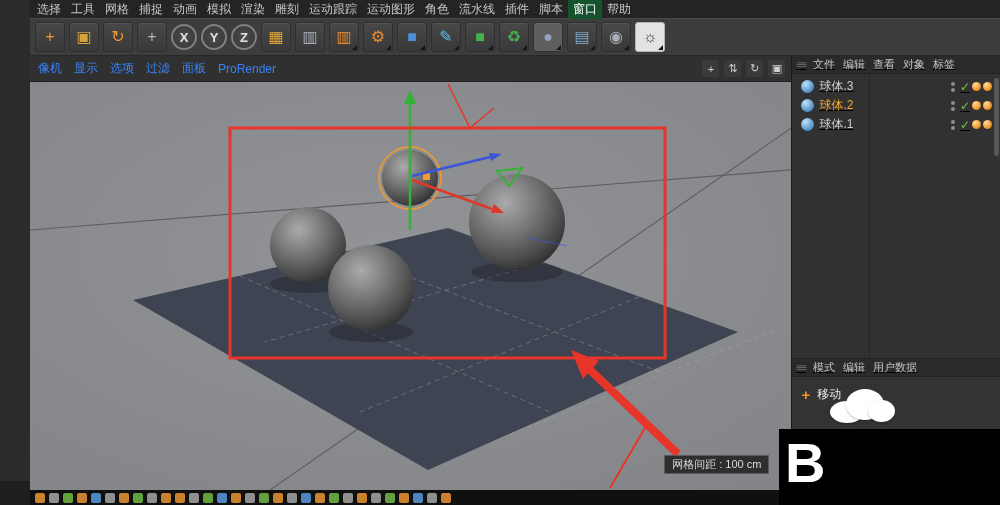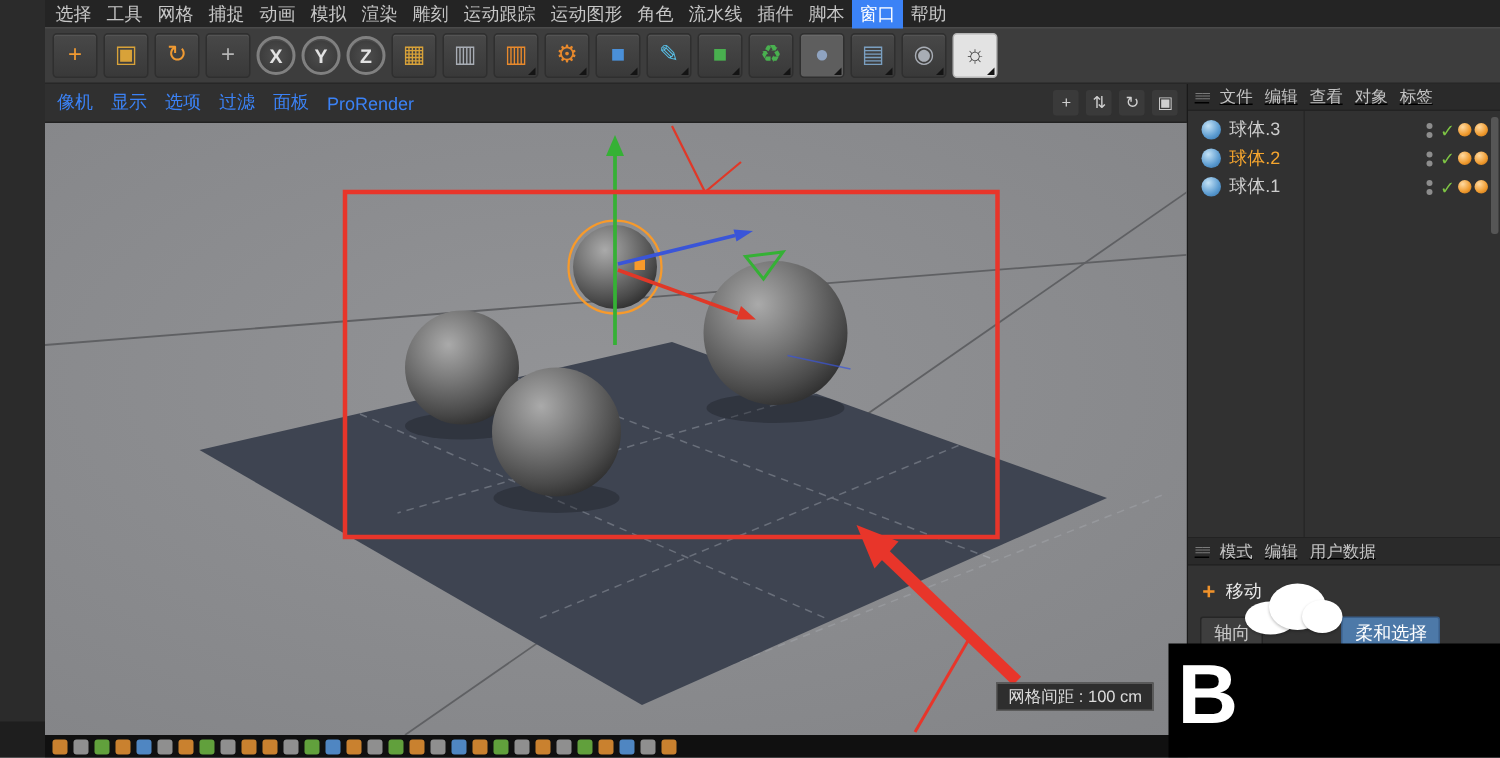--- a/index.html
+++ b/index.html
@@ -6,21 +6,21 @@
   body {
     width:1000px; height:505px; overflow:hidden;
     background:#1e1e1e;
     font-family:"Liberation Sans","DejaVu Sans",sans-serif;
   }
   .app { position:relative; width:1000px; height:481px; background:#2b2b2b;padding-left:30px; }
 
   
   .menubar { height:18px; background:#242424; display:flex; align-items:center; padding:0 2px; }
   .menu-item { color:#c6c6c6; font-size:12px; padding:1px 5px; white-space:nowrap; cursor:default; }
-  .menu-item.active { background:#3b82f6; color:#fff; }
+  .menu-item.active { background:#14532d; color:#fff; }
 
   
   .toolbar { height:38px; background:#3d3d3d; border-top:1px solid #4a4a4a; border-bottom:1px solid #272727;
              display:flex; align-items:center; gap:4px; padding:0 5px; }
   .tool { width:30px; height:30px; border-radius:3px; position:relative; flex:0 0 auto;
           display:flex; align-items:center; justify-content:center;
           background:linear-gradient(#484848,#393939); border:1px solid #2f2f2f;
           box-shadow:inset 0 1px 0 rgba(255,255,255,.07); }
   .tool .tool-glyph { font-size:16px; line-height:1; }
   .tool.circle { width:26px; height:26px; border-radius:50%; border:2px solid #808080;
@@ -57,21 +57,21 @@
   
   .om { height:302px; background:#313131; position:relative; display:flex; flex-direction:column; }
   .panel-header { height:18px; background:#2a2a2a; border-bottom:1px solid #222;
                   display:flex; align-items:center; padding:0 4px; flex:0 0 auto;text-decoration:underline; }
   .grip { color:#7a7a7a; font-size:10px; margin-right:3px; letter-spacing:-1px; }
   .grip::after { content:"≡≡"; }
   .panel-header-item { color:#c3c3c3; font-size:11px; padding:0 4px; white-space:nowrap; }
   .om-rows { flex:1; position:relative; padding-top:3px; }
   .om-divider { position:absolute; left:77px; top:0; bottom:0; width:1px; background:#272727; }
   .om-scroll { position:absolute; right:1px; top:4px; width:5px; height:78px; background:#565656; border-radius:2px; }
-  .om-row { height:19px; display:flex; align-items:center; padding-left:9px; position:relative; }
+  .om-row { height:19px; display:flex; align-items:center; padding-left:9px; position:relative;text-decoration:underline; }
   .obj-icon { width:13px; height:13px; margin-right:5px; flex:0 0 auto; }
   .obj-icon.sphere { border-radius:50%;
        background:radial-gradient(circle at 35% 30%, #c3e2f6, #5b9bd0 60%, #2f6da5); }
   .obj-icon.plane { height:8px; margin-top:3px; transform:skewX(-32deg);
        background:linear-gradient(#a6cdea,#5b9bd0); }
   .obj-name { font-size:12px; color:#cccccc; white-space:nowrap; }
   .obj-name.selected { color:#f5a52e; }
   .row-right { margin-left:auto; display:flex; align-items:center; gap:5px; padding-right:8px; }
   .vis-dots { display:flex; flex-direction:column; gap:2px; }
   .vis-dot { width:4px; height:4px; border-radius:50%; background:#8d8d8d; display:block; }
@@ -457,26 +457,20 @@
 
               <span class="panel-header-item">编辑</span>
 
               <span class="panel-header-item">用户数据</span>
             </span>
         </div>
         <div class="tool-row">
           <span class="move-icon">+</span>
           <span class="tool-row-label">移动</span>
         </div>
-        <div class="attr-btn-row">
-
-            <span class="attr-btn">轴向</span>
-
-            <span class="attr-btn active">柔和选择</span>
-          </div>
         <div class="cloud">
             <i></i>
             <i></i>
             <i></i>
           </div>
       </div>
     </div>
   </div>
 
   <div class="wm-box">

